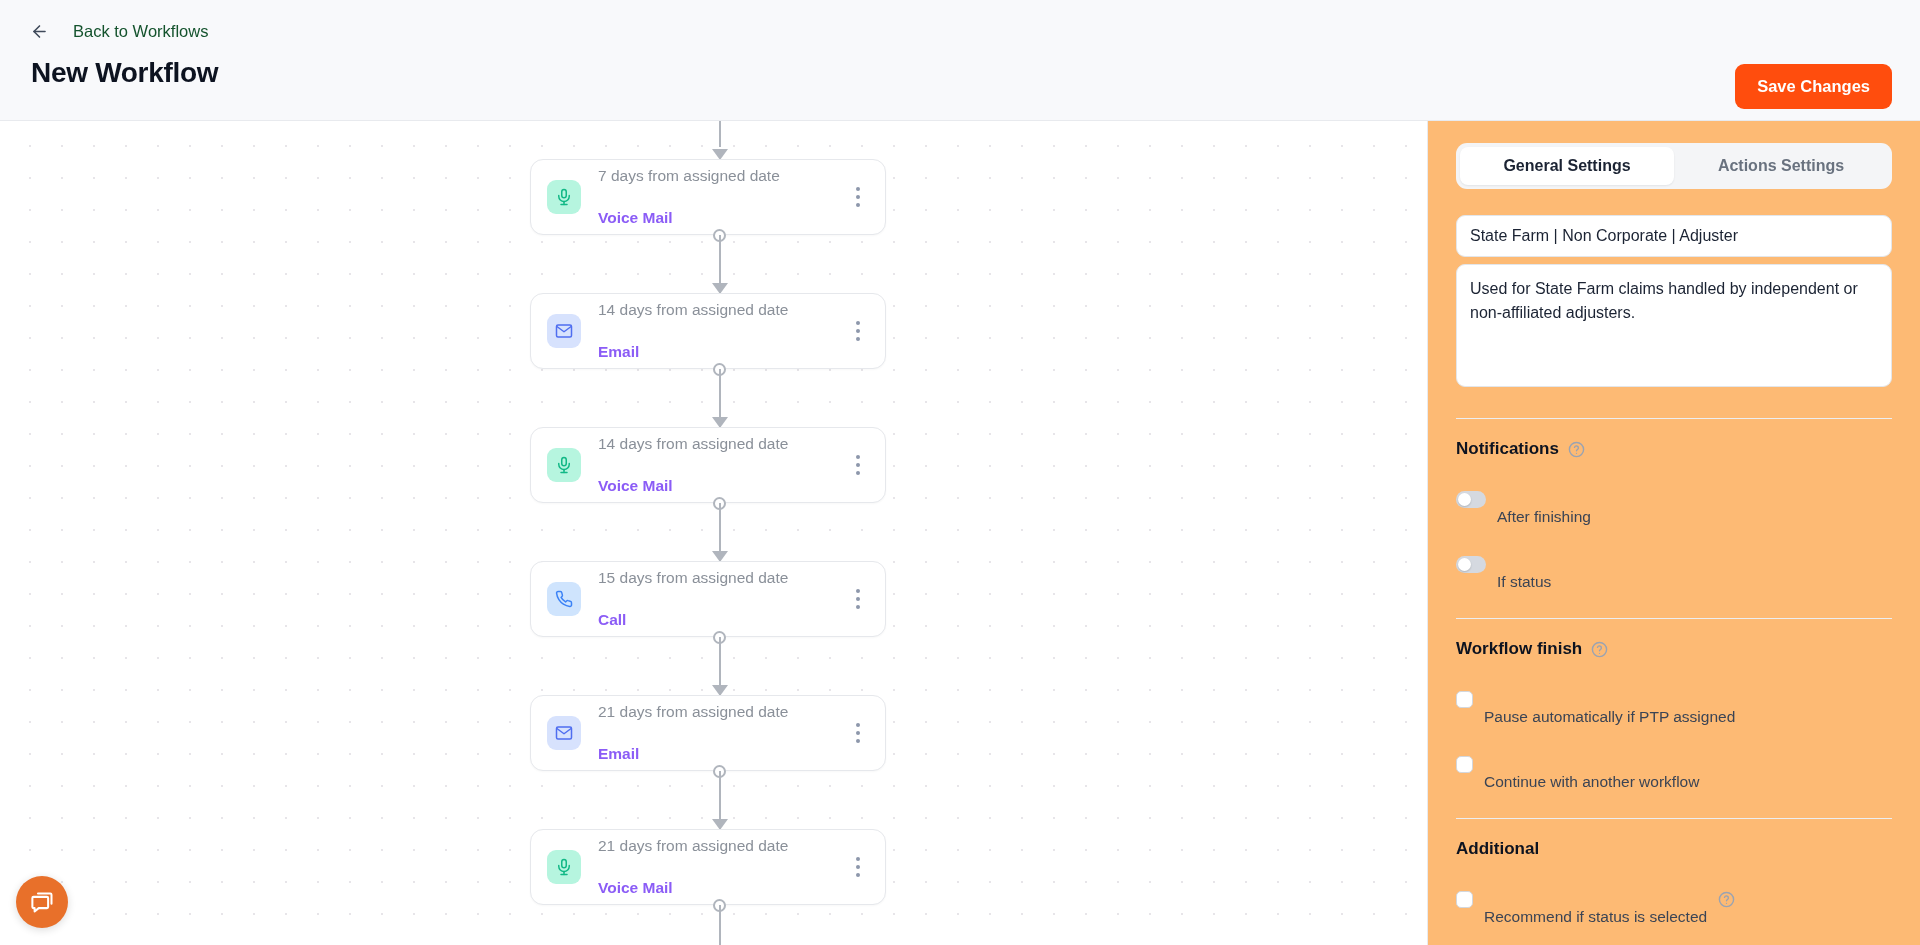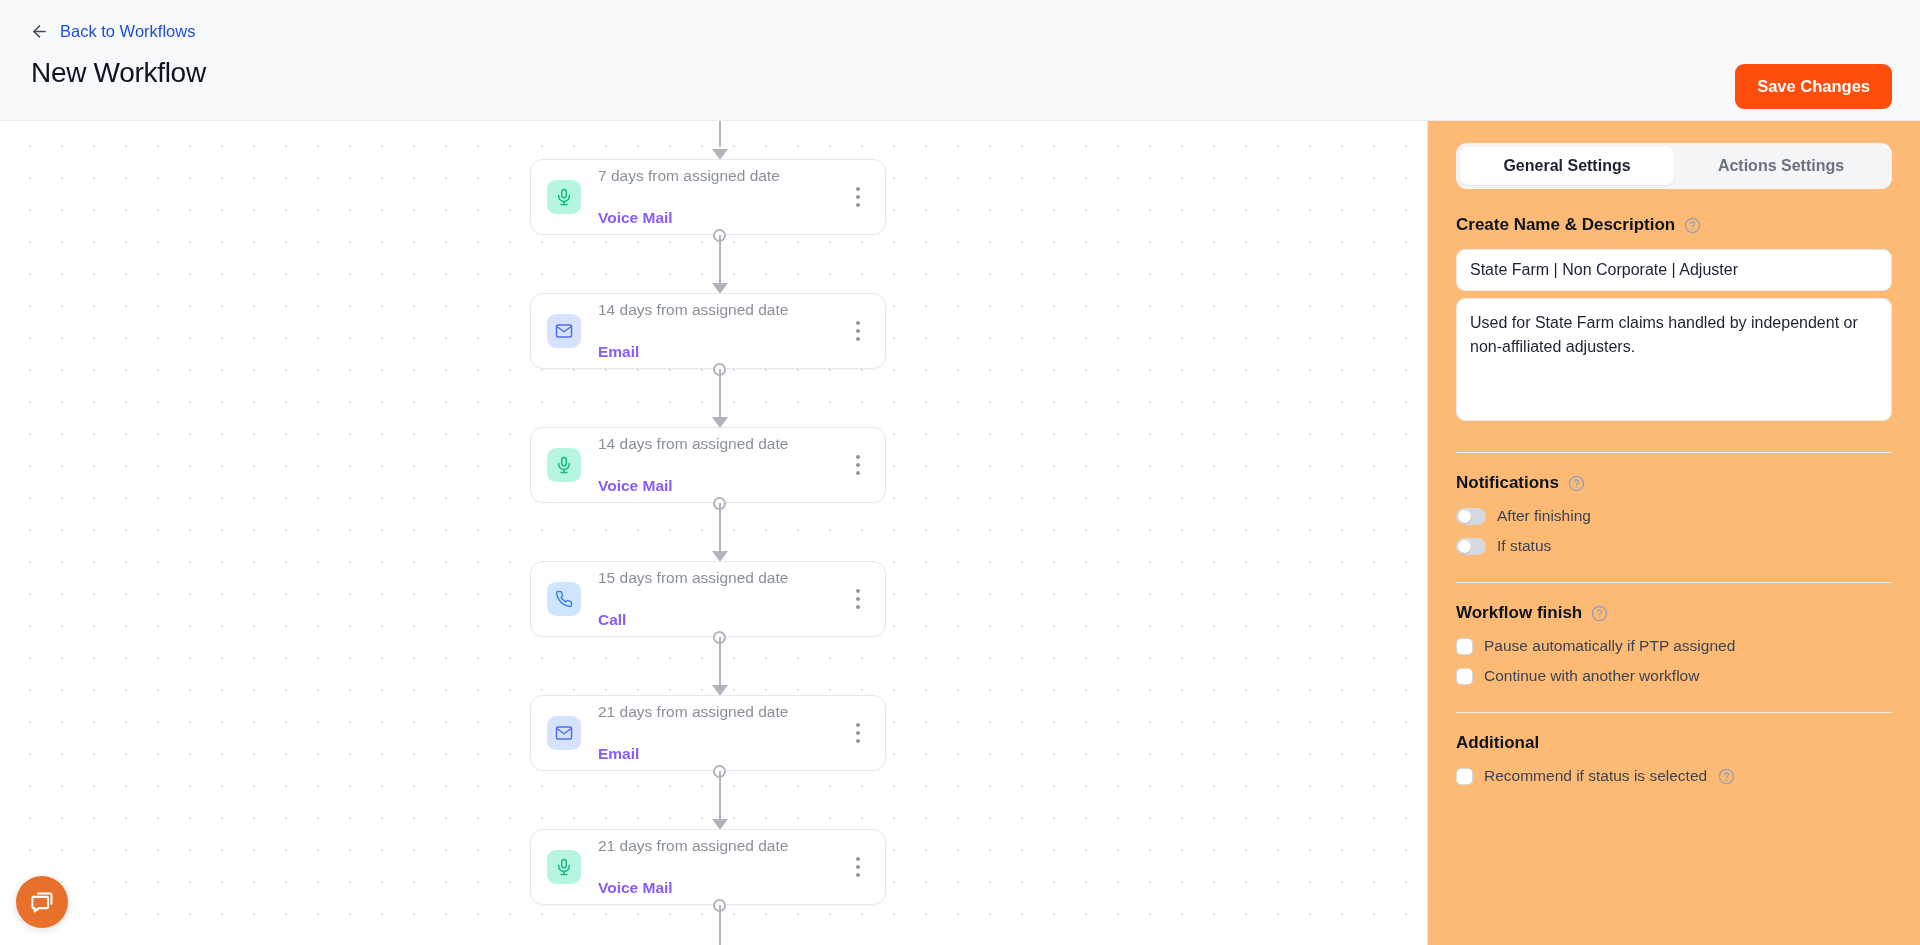--- a/index.html
+++ b/index.html
@@ -10,27 +10,27 @@
   }
   .app { position: relative; width: 1920px; height: 945px; display: flex; flex-direction: column; }
 
   
   .topbar {
     position: relative; height: 121px; flex: 0 0 121px;
     background: #f8f9fb; border-bottom: 1px solid #e8eaee;
   }
   .back-link {
     position: absolute; left: 30px; top: 22px;
-    display: flex; align-items: center; gap: 11px;
-    color: #1d4ed8; font-size: 16.5px; cursor: pointer;
+    display: flex; align-items: center; gap: 24px;
+    color: #14532d; font-size: 16.5px; cursor: pointer;
   }
   .back-arrow { width: 19px; height: 19px; display: block; }
   .page-title {
     position: absolute; left: 31px; top: 57px;
-    font-size: 28px; font-weight: normal; color: #0d1320; letter-spacing: -0.3px;
+    font-size: 28px; font-weight: bold; color: #0d1320; letter-spacing: -0.3px;
   }
   .save-btn {
     position: absolute; right: 28px; top: 64px;
     background: #ff4d0d; color: #fff; border: none; border-radius: 9px;
     font-family: inherit; font-size: 16.5px; font-weight: bold;
     padding: 14px 22px; cursor: pointer; line-height: 1; margin-left: 36px;
   }
 
   
   .body-row { flex: 1 1 auto; display: flex; min-height: 0; }
@@ -124,21 +124,21 @@
   }
   .text-area {
     width: 100%; height: 123px; border: 1px solid #e3e6ea; border-radius: 9px;
     padding: 12px 13px; font-family: inherit; font-size: 16px; color: #1b2333;
     background: #fff; outline: none; resize: none; line-height: 1.5;
   }
 
   .divider { height: 1px; background: #eceef1; margin: 27px 0 20px; }
 
   .opt-row { display: flex; align-items: center; gap: 11px; margin-bottom: 12px; }
-  .opt-label { font-size: 15.5px; color: #3b4454; }
+  .opt-label { font-size: 15.5px; color: #3b4454; margin-top: 35px; }
 
   .toggle {
     width: 30px; height: 17px; border-radius: 10px; background: #d5d9e0;
     position: relative; flex: 0 0 30px; cursor: pointer;
   }
   .toggle .knob {
     position: absolute; left: 2px; top: 2px; width: 13px; height: 13px;
     border-radius: 50%; background: #fff; box-shadow: 0 1px 2px rgba(0,0,0,0.18);
   }
 
@@ -337,28 +337,20 @@
       </div>
     </div>
 
     <div class="panel">
 
       <div class="tabs">
         <div class="tab active">General Settings</div>
         <div class="tab">Actions Settings</div>
       </div>
 
-      <div class="sec-head">
-        <span>Create Name &amp; Description</span>
-        <svg class="qmark" viewBox="0 0 24 24" fill="none" stroke="#9aa3b2" stroke-width="2">
-          <circle cx="12" cy="12" r="10"></circle>
-          <path d="M9.2 9a2.8 2.8 0 0 1 5.5.8c0 1.9-2.7 2.3-2.7 4" stroke-linecap="round"></path>
-          <circle cx="12" cy="17.4" r="0.9" fill="#9aa3b2" stroke="none"></circle>
-        </svg>
-      </div>
 
       <input class="text-input" type="text" value="State Farm | Non Corporate | Adjuster" style="">
       <textarea class="text-area" style="">Used for State Farm claims handled by independent or non-affiliated adjusters.</textarea>
 
       <div class="divider"></div>
 
       <div class="sec-head">
         <span>Notifications</span>
         <svg class="qmark" viewBox="0 0 24 24" fill="none" stroke="#9aa3b2" stroke-width="2">
           <circle cx="12" cy="12" r="10"></circle>

